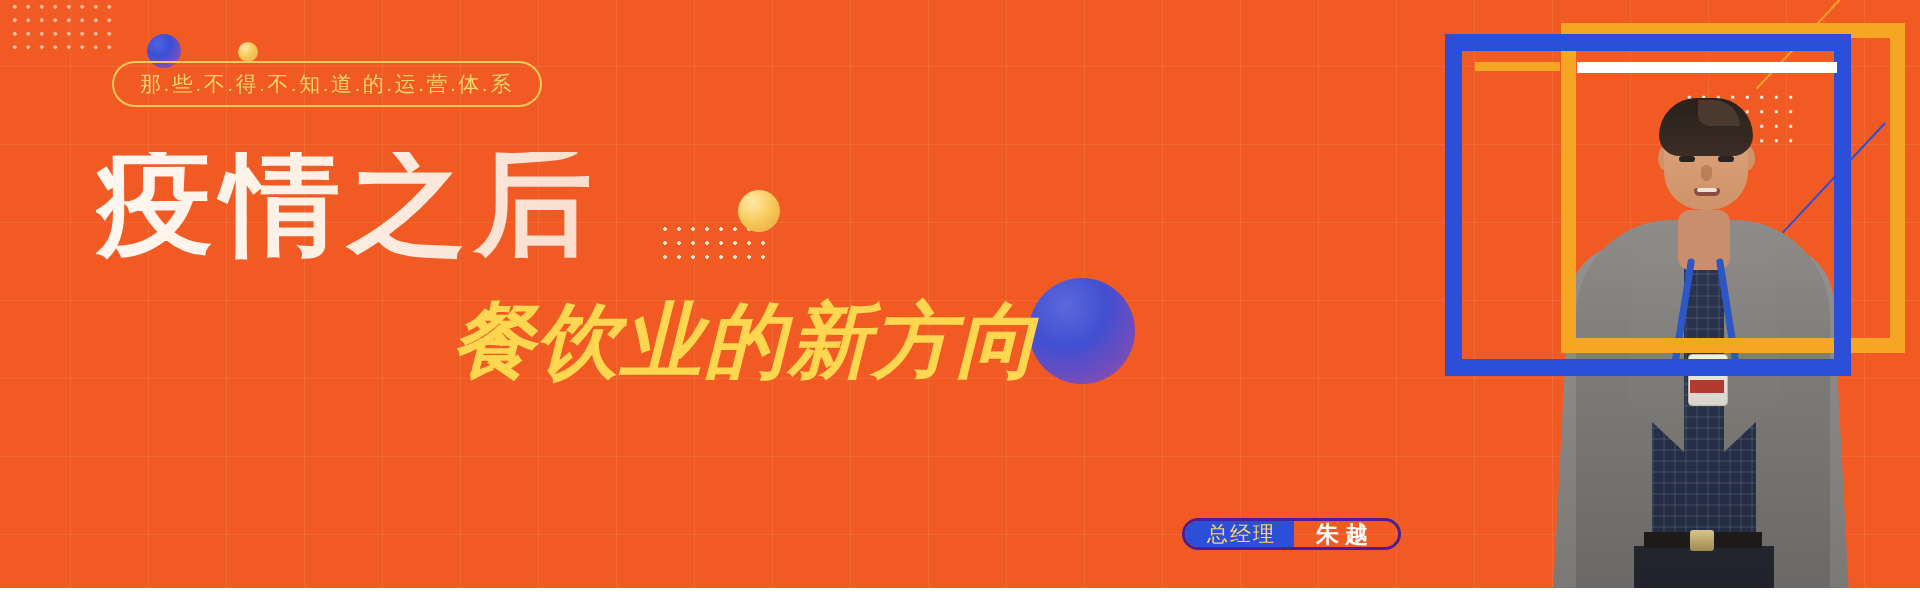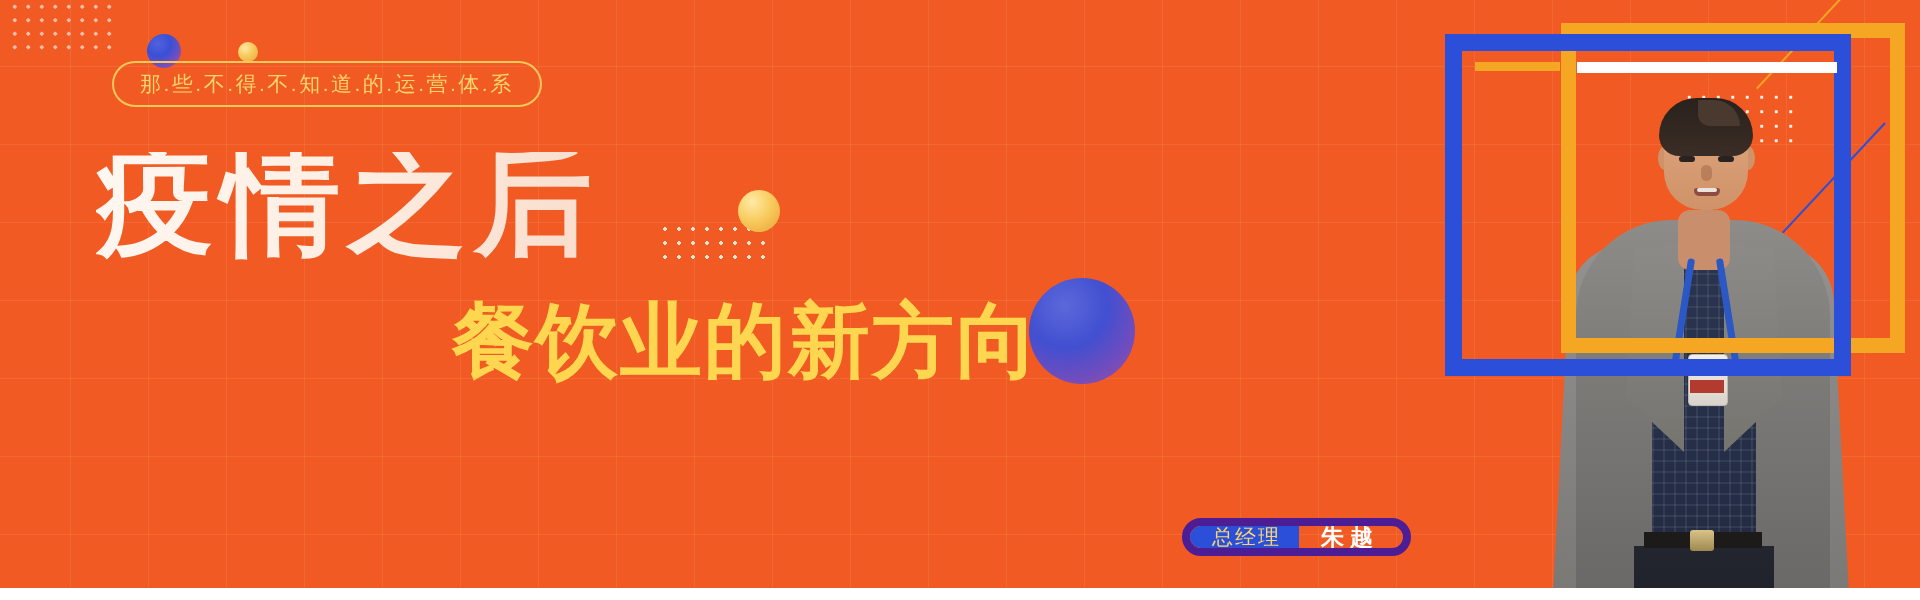--- a/index.html
+++ b/index.html
@@ -113,28 +113,29 @@
 
   
   #yellow-title{
     position:absolute;left:452px;top:300px;
     font-size:82px;
     line-height:1.0;
     font-weight:bold;
     letter-spacing:2px;
     color:#FFD64F;
     white-space:nowrap;
+    font-style:italic;
   }
 
   
   #name-badge{
     position:absolute;left:1182px;top:518px;
-    height:38px;
+    height:32px;
     box-sizing:border-box;
-    border:8px solid #4c1d95;
+    border:3px solid #4c1d95;
     border-radius:25px;
     display:flex;align-items:stretch;
     overflow:hidden;
   }
   #badge-role{
     background:#2B4FD8;
     color:#FBD56B;
     font-size:21px;
     letter-spacing:2px;
     display:flex;align-items:center;

